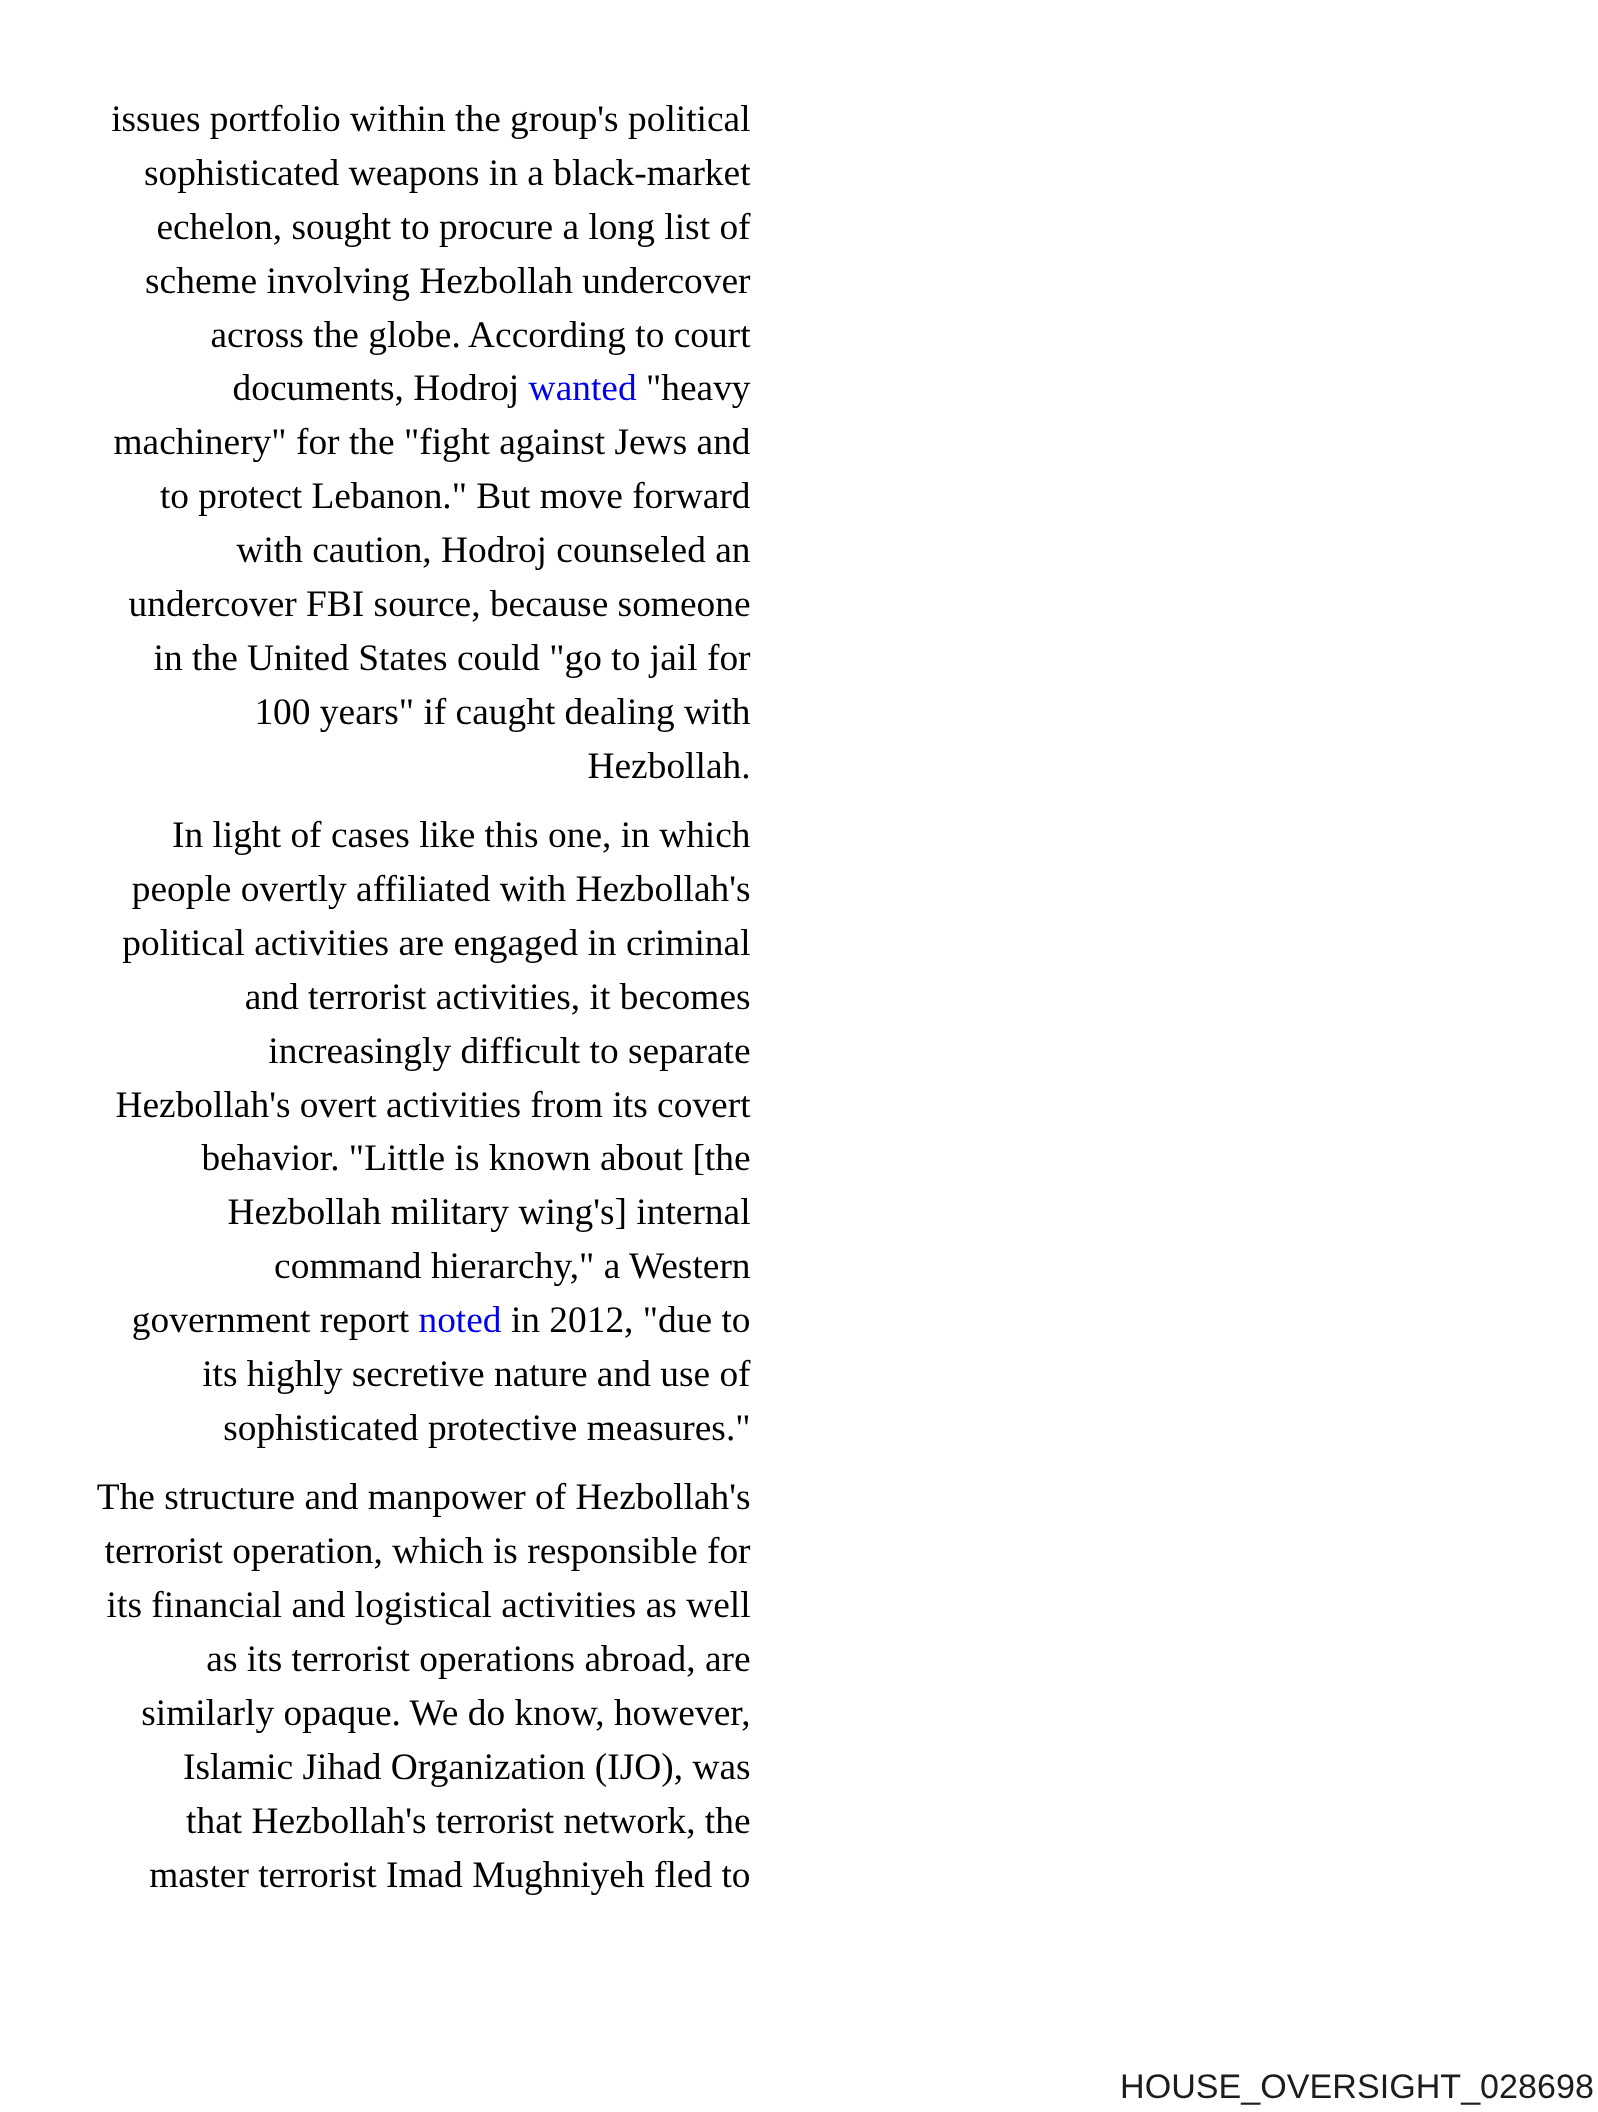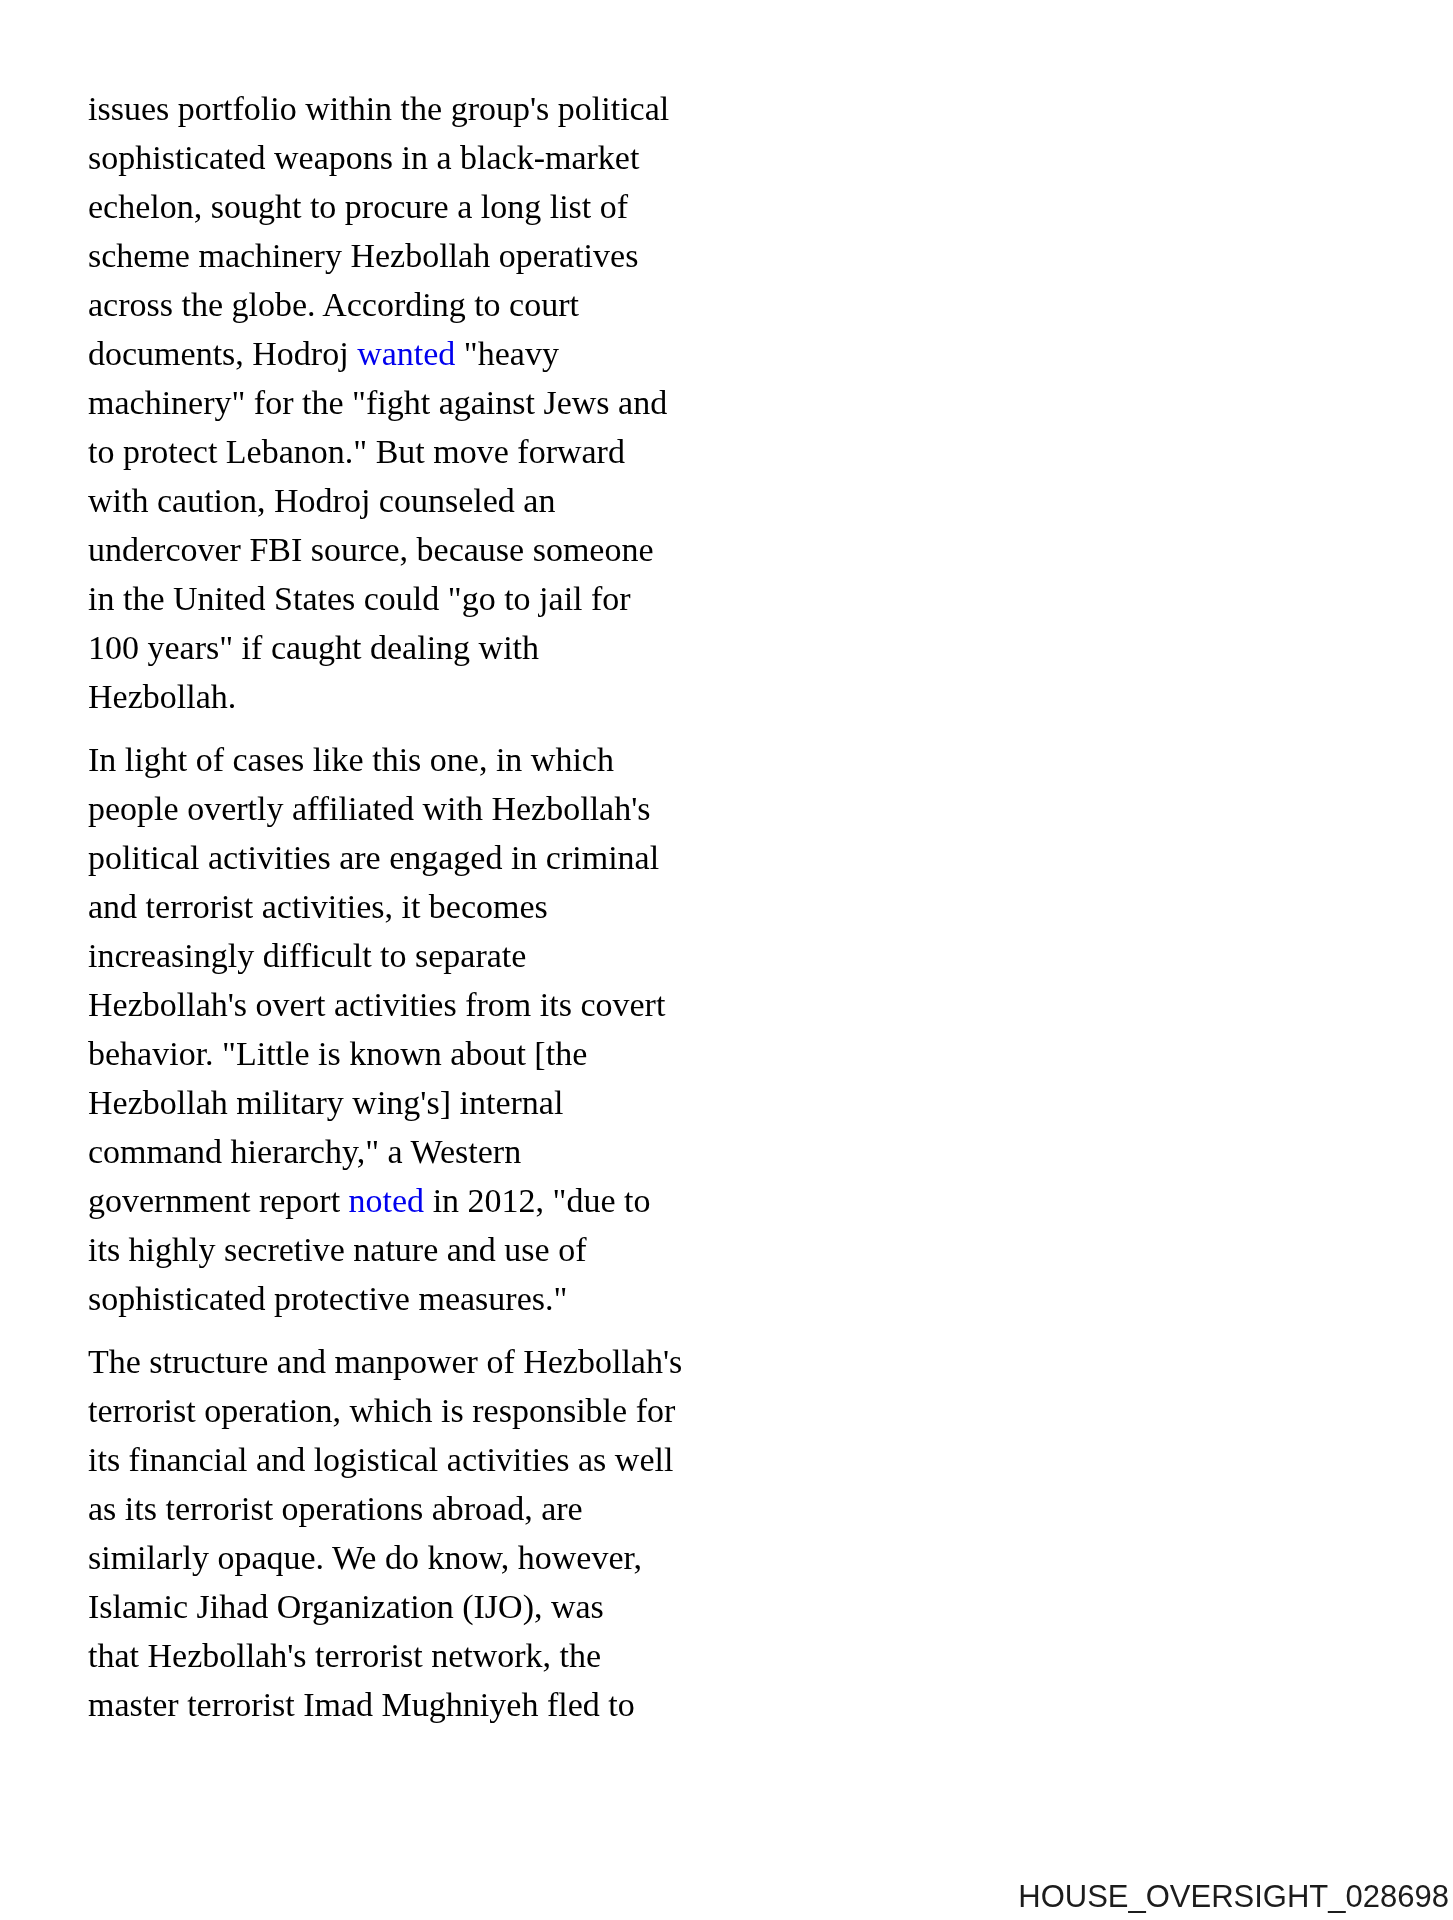--- a/index.html
+++ b/index.html
@@ -7,20 +7,21 @@
     padding: 0;
     background: #ffffff;
   }
   .page {
     position: relative;
     width: 1453px;
     height: 1920px;
     background: #ffffff;
     overflow: hidden;
     font-family: "Liberation Serif", serif;
+    text-align: right;
   }
   .text-column {
     position: absolute;
     left: 88px;
     top: 84px;
   }
   .paragraph {
     margin: 0 0 14px 0;
   }
   .line {
@@ -45,21 +46,21 @@
 </style>
 </head>
 <body>
 
 <div class="page">
   <div class="text-column">
       <div class="paragraph">
         <div class="line">issues portfolio within the group's political</div>
         <div class="line">sophisticated weapons in a black-market</div>
         <div class="line">echelon, sought to procure a long list of</div>
-        <div class="line">scheme machinery Hezbollah operatives</div>
+        <div class="line">scheme involving Hezbollah undercover</div>
         <div class="line">across the globe. According to court</div>
         <div class="line">documents, Hodroj <a class="link">wanted</a> "heavy</div>
         <div class="line">machinery" for the "fight against Jews and</div>
         <div class="line">to protect Lebanon." But move forward</div>
         <div class="line">with caution, Hodroj counseled an</div>
         <div class="line">undercover FBI source, because someone</div>
         <div class="line">in the United States could "go to jail for</div>
         <div class="line">100 years" if caught dealing with</div>
         <div class="line">Hezbollah.</div>
       </div>

